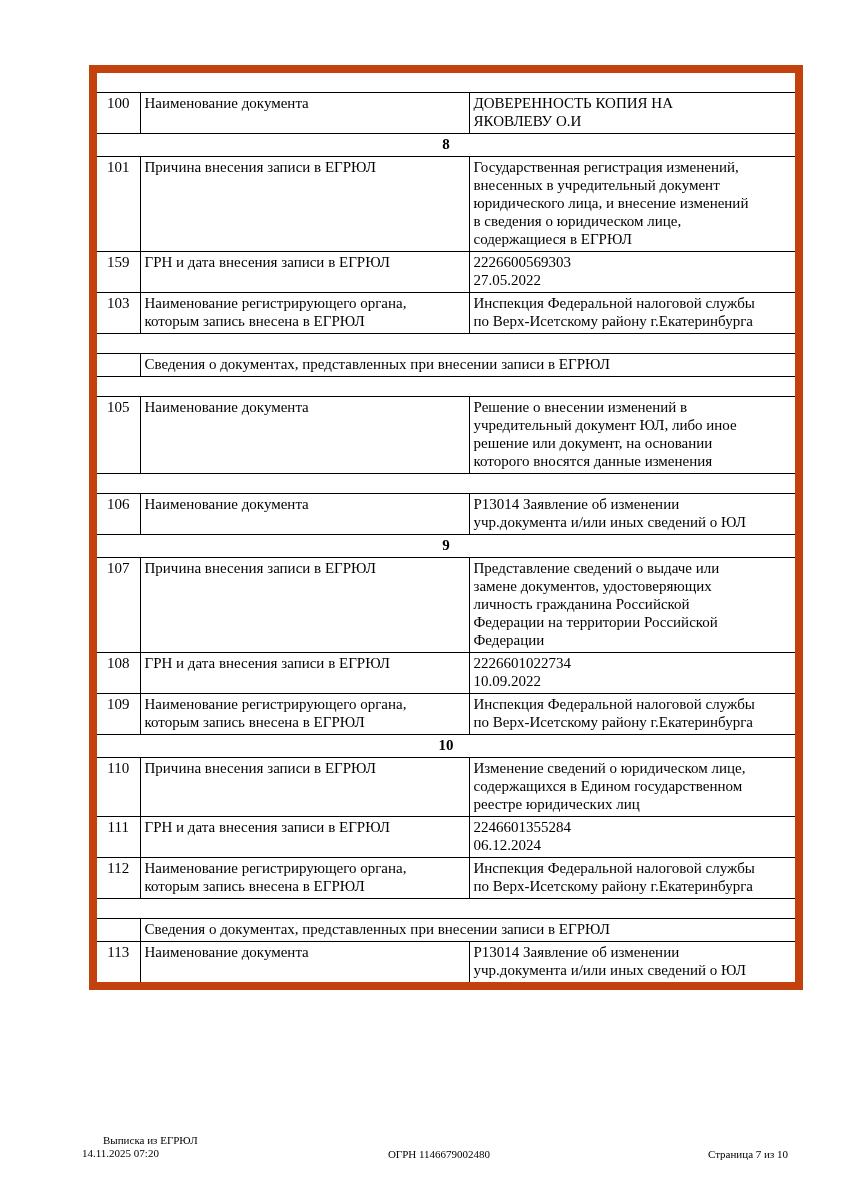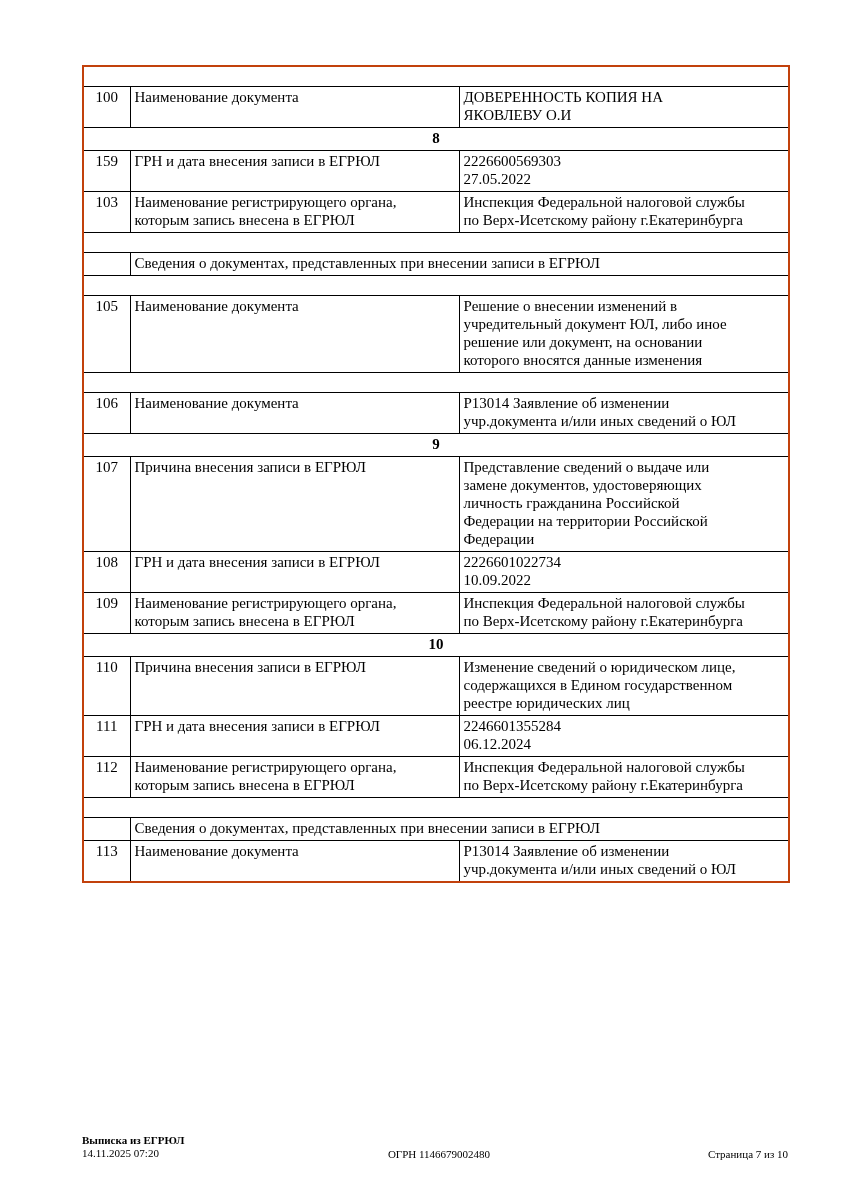--- a/index.html
+++ b/index.html
@@ -17,21 +17,22 @@
   .table-wrap {
     position: absolute;
     left: 82px;
     top: 65px;
     width: 706px;
   }
   table.records {
     width: 706px;
     table-layout: fixed;
     border-collapse: collapse;
-    border: 2px solid #c2410c;
+    border: 8px solid #c2410c;
+    margin-left: 7px;
   }
   table.records td {
     border: 1px solid #000000;
     vertical-align: top;
     font-size: 15px;
     line-height: 18px;
     padding: 1px 4px 3px 4px;
     white-space: pre-line;
     overflow: hidden;
   }
@@ -63,21 +64,22 @@
   .footer {
     position: absolute;
     left: 82px;
     top: 1134px;
     width: 706px;
     height: 27px;
     font-size: 11px;
     line-height: 13px;
   }
   .footer .f-title {
-    font-weight: bold;
+    font-weight: normal;
+    margin-left: 21px;
   }
   .footer .f-center {
     position: absolute;
     left: 8px;
     right: 0;
     bottom: 0;
     text-align: center;
   }
   .footer .f-right {
     position: absolute;
@@ -101,20 +103,29 @@
           <td class="cell-empty" colspan="3"></td>
         </tr>
         <tr>
           <td class="cell-num">100</td>
           <td class="cell-label">Наименование документа</td>
           <td class="cell-value">ДОВЕРЕННОСТЬ КОПИЯ НА
 ЯКОВЛЕВУ О.И</td>
         </tr>
         <tr>
           <td class="cell-section" colspan="3">8</td>
+        </tr>
+        <tr>
+          <td class="cell-num">101</td>
+          <td class="cell-label">Причина внесения записи в ЕГРЮЛ</td>
+          <td class="cell-value">Государственная регистрация изменений,
+внесенных в учредительный документ
+юридического лица, и внесение изменений
+в сведения о юридическом лице,
+содержащиеся в ЕГРЮЛ</td>
         </tr>
         <tr>
           <td class="cell-num">159</td>
           <td class="cell-label">ГРН и дата внесения записи в ЕГРЮЛ</td>
           <td class="cell-value">2226600569303
 27.05.2022</td>
         </tr>
         <tr>
           <td class="cell-num">103</td>
           <td class="cell-label">Наименование регистрирующего органа,

